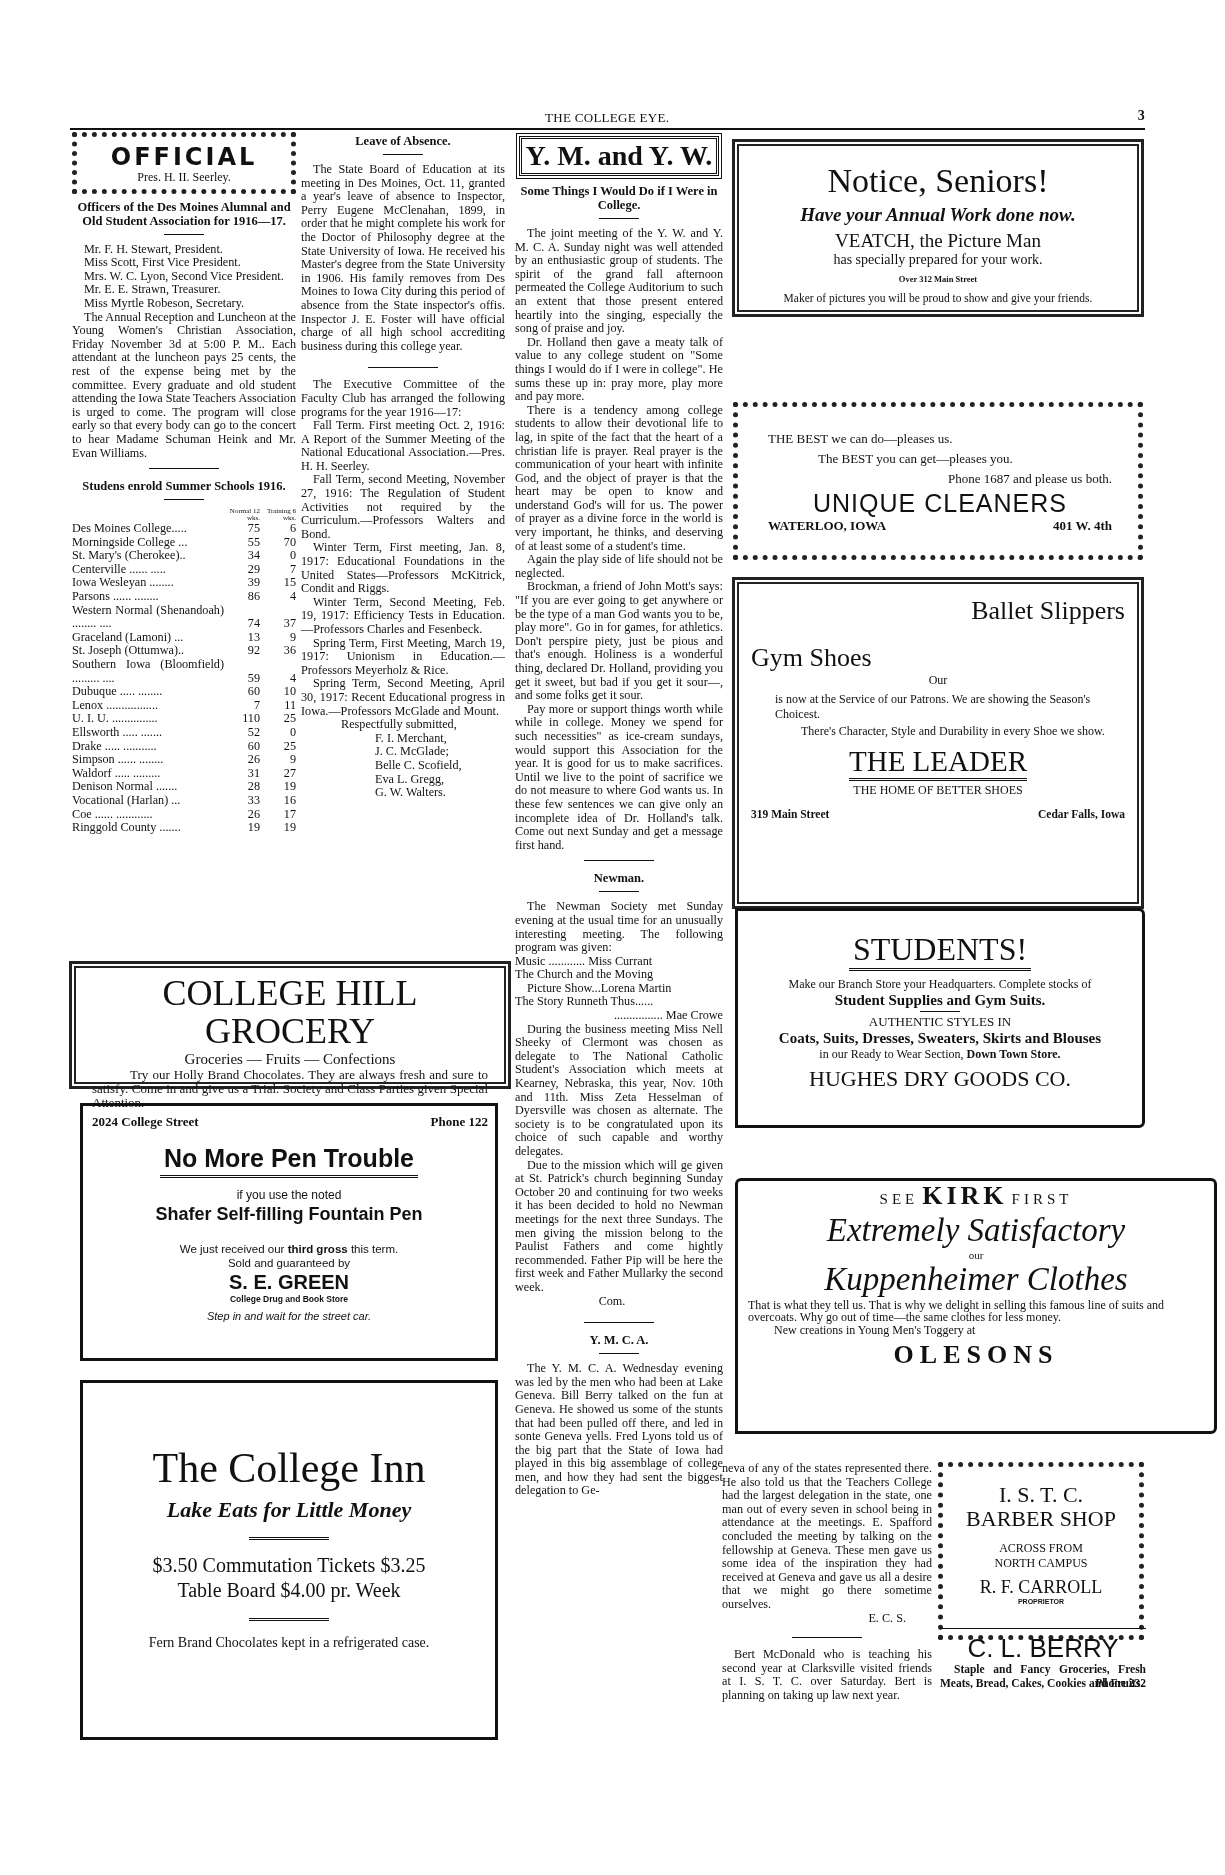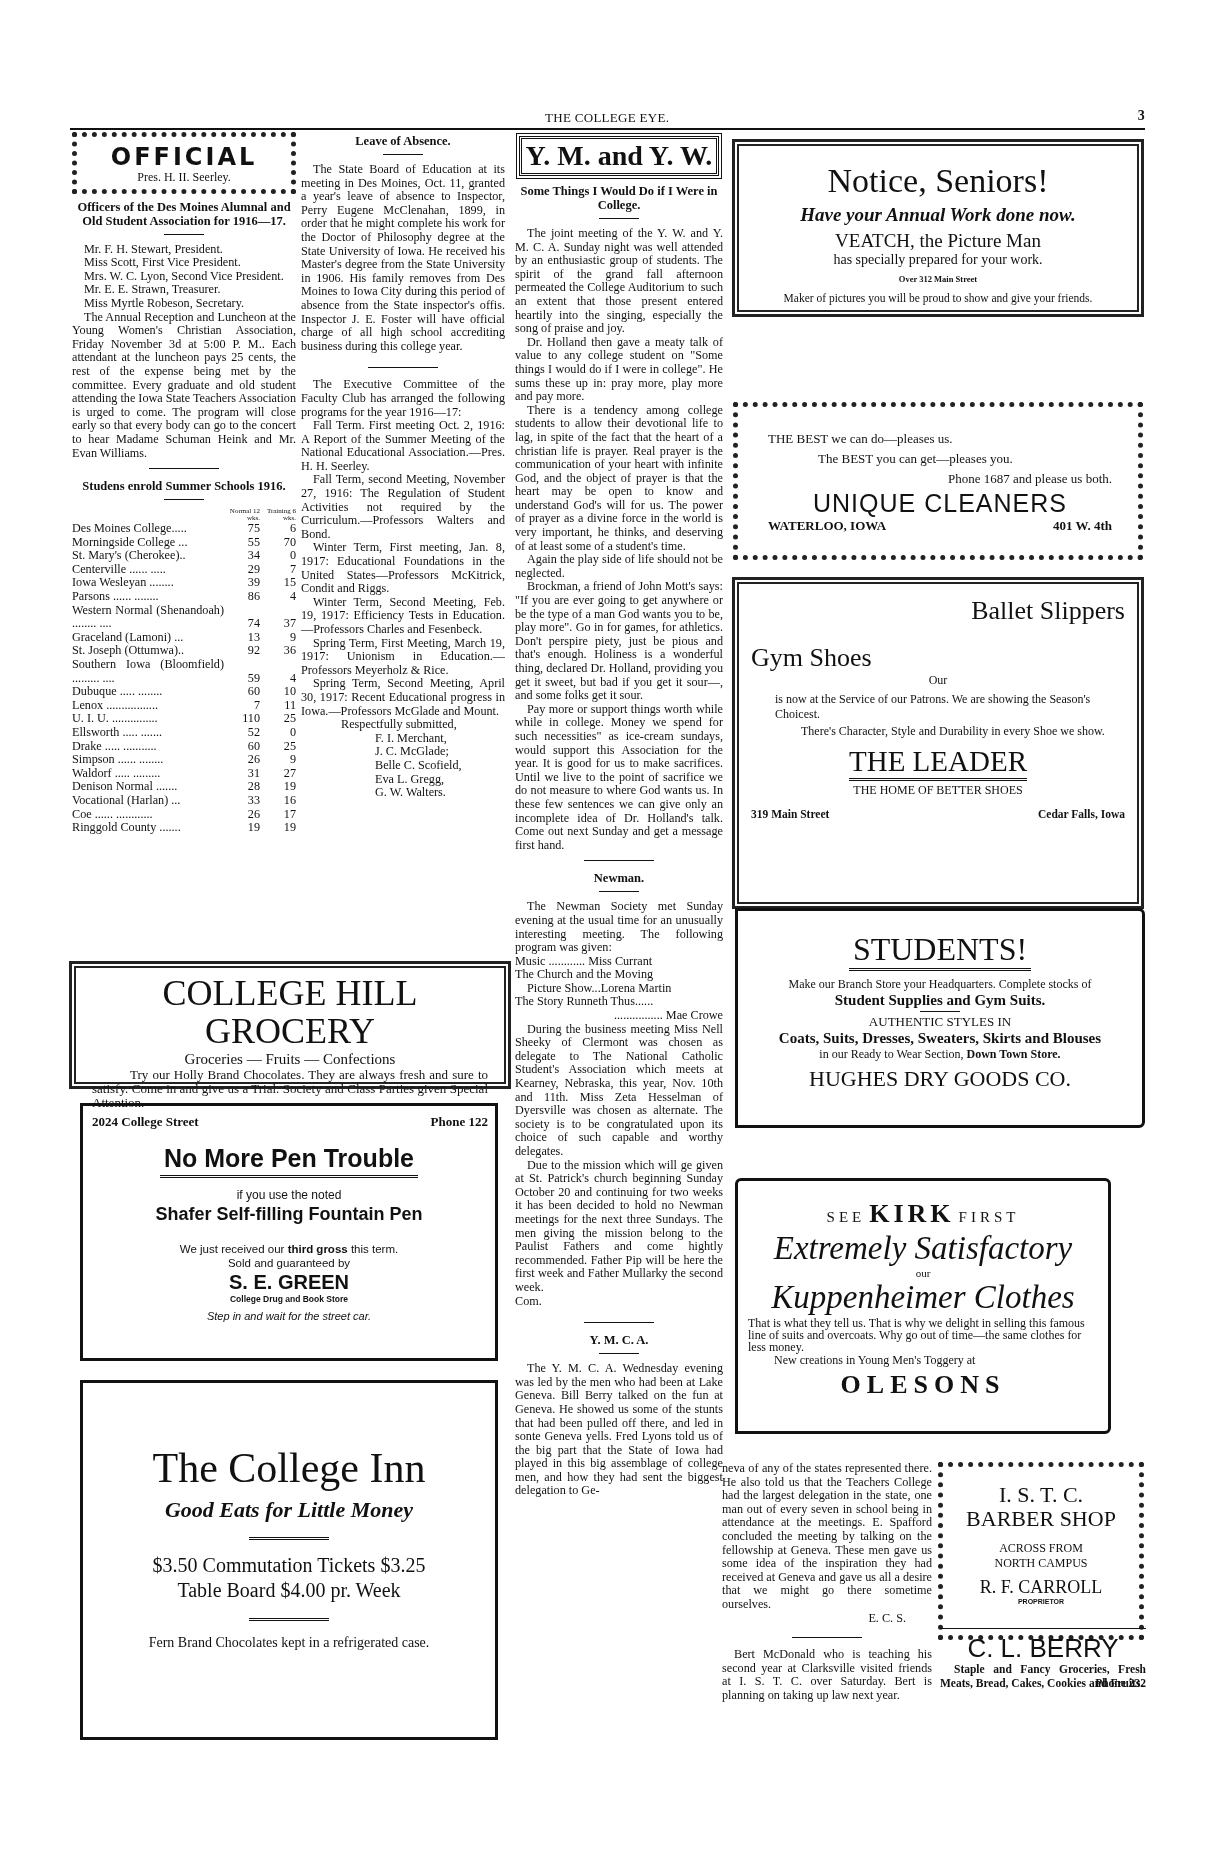--- a/index.html
+++ b/index.html
@@ -212,21 +212,21 @@
   <div class="h">Newman.</div>
   <div class="rule-s"></div>
   <p>The Newman Society met Sunday evening at the usual time for an unusually interesting meeting. The following program was given:</p>
   <div>Music ............ Miss Currant</div>
   <div>The Church and the Moving</div>
   <div style="padding-left:12px;">Picture Show...Lorena Martin</div>
   <div>The Story Runneth Thus......</div>
   <div style="text-align:right;">................ Mae Crowe</div>
   <p>During the business meeting Miss Nell Sheeky of Clermont was chosen as delegate to The National Catholic Student's Association which meets at Kearney, Nebraska, this year, Nov. 10th and 11th. Miss Zeta Hesselman of Dyersville was chosen as alternate. The society is to be congratulated upon its choice of such capable and worthy delegates.</p>
   <p>Due to the mission which will ge given at St. Patrick's church beginning Sunday October 20 and continuing for two weeks it has been decided to hold no Newman meetings for the next three Sundays. The men giving the mission belong to the Paulist Fathers and come hightly recommended. Father Pip will be here the first week and Father Mullarky the second week.</p>
-  <div style="text-align:left; padding-right:14px;">Com.</div>
+  <div style="text-align:center; padding-right:14px;">Com.</div>
   <div class="rule-m" style="margin-top:14px;"></div>
   <div class="h">Y. M. C. A.</div>
   <div class="rule-s"></div>
   <p>The Y. M. C. A. Wednesday evening was led by the men who had been at Lake Geneva. Bill Berry talked on the fun at Geneva. He showed us some of the stunts that had been pulled off there, and led in sonte Geneva yells. Fred Lyons told us of the big part that the State of Iowa had played in this big assemblage of college men, and how they had sent the biggest delegation to Ge-</p>
 </div>
 
 <div class="col" style="left:722px; top:1462px; width:210px;">
   <p class="noind">neva of any of the states represented there. He also told us that the Teachers College had the largest delegation in the state, one man out of every seven in school being in attendance at the meetings. E. Spafford concluded the meeting by talking on the fellowship at Geneva. These men gave us some idea of the inspiration they had received at Geneva and gave us all a desire that we might go there sometime ourselves.</p>
   <div style="text-align:right; padding-right:26px;">E. C. S.</div>
   <div class="rule-m" style="margin-top:12px;"></div>
@@ -251,21 +251,21 @@
     <span>We just received our </span><b>third gross</b><span> this term.</span>
   </div>
   <div class="sans" style="font-size:11.5px; margin-top:2px;">Sold and guaranteed by</div>
   <div class="sans" style="font-size:20px; font-weight:bold; margin-top:2px;">S. E. GREEN</div>
   <div class="sans" style="font-size:8.5px; font-weight:bold;">College Drug and Book Store</div>
   <div class="sans" style="font-size:11px; font-style:italic; margin-top:6px;">Step in and wait for the street car.</div>
 </div>
 
 <div class="ad boxed" style="left:80px; top:1380px; width:418px; height:360px; padding-top:62px;">
   <div class="serif" style="font-size:42px; line-height:46px;">The College Inn</div>
-  <div class="serif" style="font-size:22px; font-style:italic; font-weight:bold; margin-top:6px;">Good Eats for Little Money</div>
+  <div class="serif" style="font-size:22px; font-style:italic; font-weight:bold; margin-top:6px;">Lake Eats for Little Money</div>
   <div class="dbl-rule" style="margin-top:14px;"></div>
   <div class="serif" style="font-size:20px; margin-top:14px;">$3.50 Commutation Tickets $3.25</div>
   <div class="serif" style="font-size:20px; margin-top:2px;">Table Board $4.00 pr. Week</div>
   <div class="dbl-rule" style="margin-top:16px;"></div>
   <div class="serif" style="font-size:14px; margin:14px auto 0; width:290px;">Fern Brand Chocolates kept in a refrigerated case.</div>
 </div>
 
 <div class="ad hatched" style="left:733px; top:140px; width:410px; height:176px; padding-top:16px;">
   <div class="serif" style="font-size:34px; line-height:38px;">Notice, Seniors!</div>
   <div class="serif" style="font-size:19px; font-style:italic; font-weight:bold; margin-top:4px;">Have your Annual Work done now.</div>
@@ -308,21 +308,21 @@
   <div class="serif" style="font-size:15px; font-weight:bold;">Student Supplies and Gym Suits.</div>
   <div class="rule-s" style="margin:2px auto 2px;"></div>
   <div class="serif" style="font-size:13px;">AUTHENTIC STYLES IN</div>
   <div class="serif" style="font-size:15px; font-weight:bold; width:340px; margin:0 auto;">Coats, Suits, Dresses, Sweaters, Skirts and Blouses</div>
   <div class="serif" style="font-size:12px;">
     <span>in our Ready to Wear Section, </span><b>Down Town Store.</b>
   </div>
   <div class="serif" style="font-size:22px; margin-top:4px;">HUGHES DRY GOODS CO.</div>
 </div>
 
-<div class="ad boxed" style="left:735px; top:1178px; width:376px; height:256px; border-radius:6px 6px 6px 0; padding-top:18px;">
+<div class="ad boxed" style="left:735px; top:1178px; width:482px; height:256px; border-radius:6px 6px 6px 0; ">
   <div>
     <span class="serif" style="font-size:15px; letter-spacing:4px;">SEE</span>
     <span class="serif" style="font-size:26px; font-weight:bold; letter-spacing:4px;">KIRK</span>
     <span class="serif" style="font-size:15px; letter-spacing:4px;">FIRST</span>
   </div>
   <div class="serif" style="font-size:33px; font-style:italic; line-height:38px;">Extremely Satisfactory</div>
   <div class="serif" style="font-size:11px;">our</div>
   <div class="serif" style="font-size:33px; font-style:italic; line-height:36px;">Kuppenheimer Clothes</div>
   <div class="serif" style="font-size:12px; line-height:12px; text-align:left; padding:2px 8px 0 10px;">That is what they tell us. That is why we delight in selling this famous line of suits and overcoats. Why go out of time—the same clothes for less money.</div>
   <div class="serif" style="font-size:12px; text-align:left; padding-left:36px;">New creations in Young Men's Toggery at</div>

